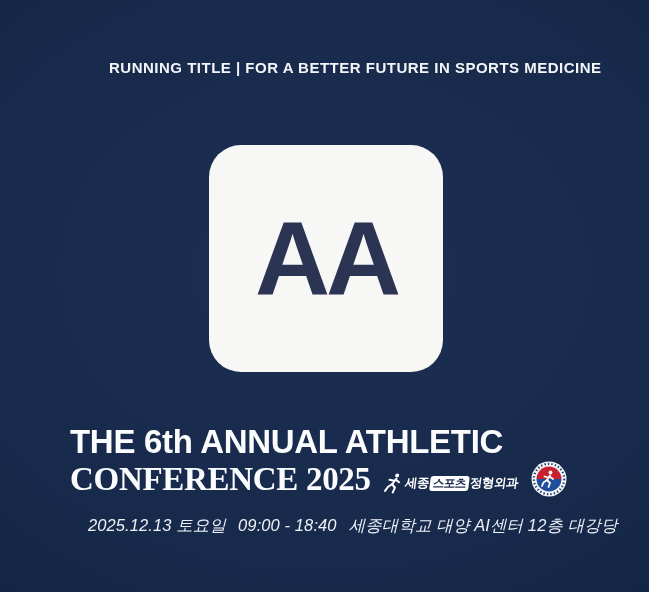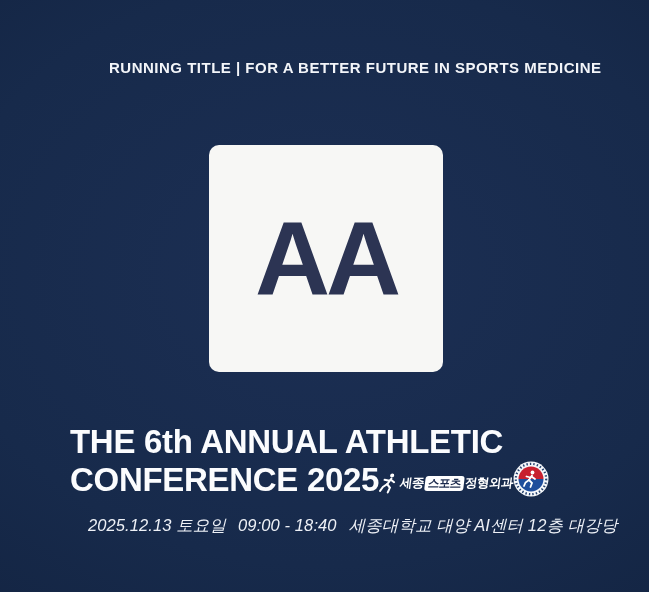--- a/index.html
+++ b/index.html
@@ -26,21 +26,21 @@
     margin-left: 21px;
   }
 
   
   .logo-card {
     position: absolute;
     left: 209px;
     top: 145px;
     width: 234px;
     height: 227px;
-    border-radius: 10px;
+    border-radius: 32px;
     background: #f7f7f5;
     display: flex;
     flex-direction: column;
     align-items: center;
     justify-content: center;
   }
   .logo-line {
     font-size: 104px;
     font-weight: 800;
     line-height: 0.86;
@@ -58,20 +58,22 @@
     font-size: 33px;
     font-weight: 800;
     letter-spacing: -0.3px;
     line-height: 1.14;
     color: #fbfcfe;
     white-space: nowrap;
   }
   .title-line2 {
     display: flex;
     align-items: flex-end;
+    gap: 13px;
+    font-family: Liberation Serif, serif;
   }
 
   
   .sponsor-logo {
     display: flex;
     align-items: center;
     gap: 2px;
     margin-bottom: 4px;
     transform: skewX(-7deg);
   }

